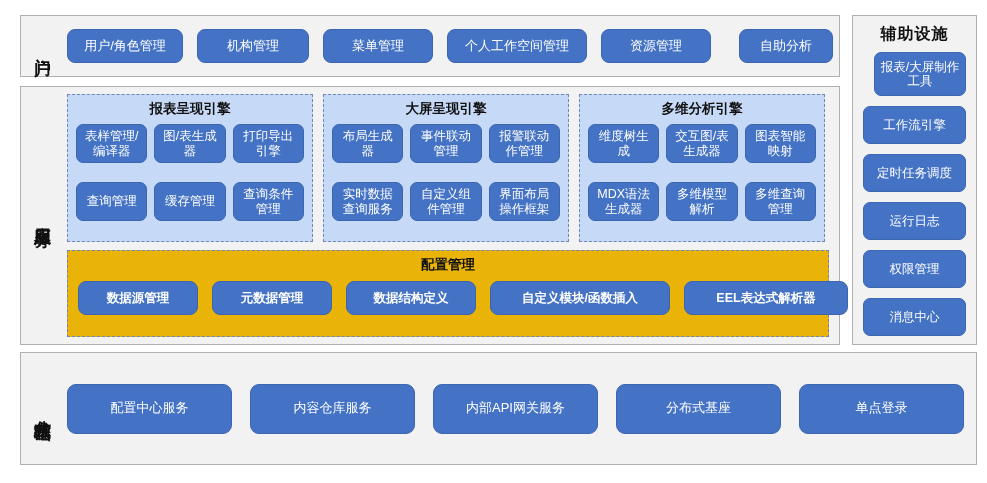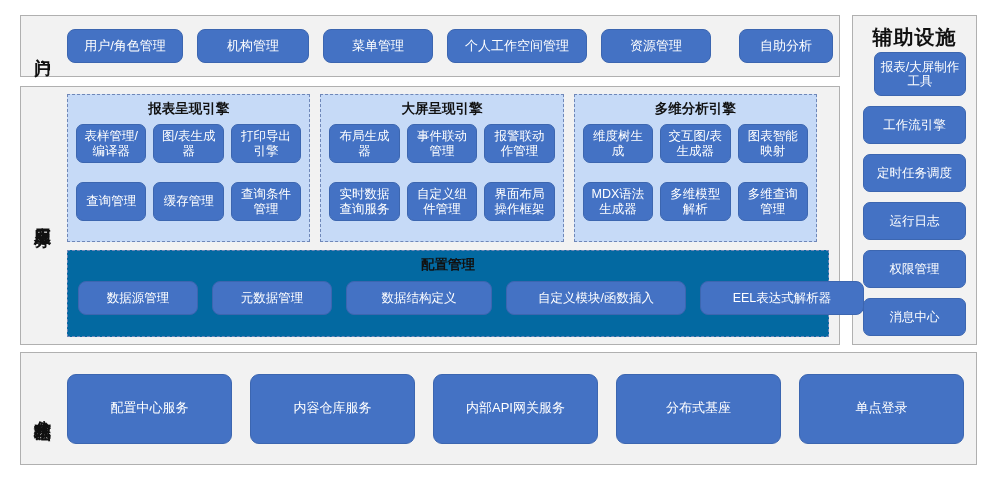--- a/index.html
+++ b/index.html
@@ -42,48 +42,48 @@
     display:flex;align-items:center;justify-content:center;
     text-align:center;
     box-sizing:border-box;
     line-height:1.15;
     padding:2px 4px;
   }
   .btn.portal{height:34px;font-size:13px;border-radius:8px;}
   .btn.aux{height:38px;font-size:12.5px;border-radius:7px;}
   .btn.aux.tall{height:44px;margin-left:11px;}
   .btn.sub{height:39px;font-size:12.5px;border-radius:7px;}
-  .btn.cfg{height:34px;font-size:12.5px;border-radius:8px;}
-  .btn.base{height:70px;font-size:13px;border-radius:9px;}
+  .btn.cfg{height:34px;font-size:12.5px;border-radius:8px;font-weight:bold;}
+  .btn.base{height:50px;font-size:13px;border-radius:9px;}
 
   
   #portal-panel{left:20px;top:15px;width:820px;height:62px;}
   .portal-row{
     position:absolute;left:46px;right:10px;top:0;bottom:0;
     display:flex;align-items:center;gap:14px;
   }
   .portal-row .btn{flex:0 0 auto;}
 
   
   #aux-panel{left:852px;top:15px;width:125px;height:330px;}
   #aux-panel .aux-title{
-    text-align:center;font-size:20px;font-weight:bold;color:#111;
+    text-align:center;font-size:16px;font-weight:bold;color:#111;
     margin-top:8px;letter-spacing:1px;
   }
   .aux-list{
     position:absolute;left:10px;right:10px;top:36px;bottom:8px;
     display:flex;flex-direction:column;justify-content:space-between;
   }
 
   
   #app-panel{left:20px;top:86px;width:820px;height:259px;}
   .app-inner{position:absolute;left:46px;right:10px;top:7px;bottom:7px;}
 
   .engines-row{
-    position:absolute;left:0;right:12px;top:0;height:148px;
+    position:absolute;left:0;right:4px;top:0;height:148px;
     display:flex;gap:10px;
   }
   .engine{
     flex:1 1 0;
     background:#c6daf7;
     border:1px dashed #6f87b8;
     box-sizing:border-box;
     padding:5px 8px 8px 8px;
     display:flex;flex-direction:column;
   }
@@ -94,21 +94,21 @@
   .engine-grid{
     flex:1 1 auto;
     display:grid;
     grid-template-columns:repeat(3,1fr);
     grid-auto-rows:1fr;
     gap:7px;
   }
 
   .cfg-block{
     position:absolute;left:0;right:0;top:156px;bottom:0;
-    background:#0369a1;
+    background:#eab308;
     border:1px dashed #6f87b8;
     box-sizing:border-box;
     padding:5px 10px 10px 10px;
   }
   .cfg-title{
     text-align:center;font-size:13.5px;font-weight:bold;color:#111;
     margin-bottom:7px;
   }
   .cfg-row{display:flex;gap:14px;align-items:center;}
   .cfg-row .btn{flex:0 0 auto;}
@@ -186,21 +186,21 @@
               <div class="btn sub">多维模型解析</div>
               <div class="btn sub">多维查询管理</div>
             </div>
           </div>
         </div>
       <div class="cfg-block">
         <div class="cfg-title">配置管理</div>
         <div class="cfg-row">
             <div class="btn cfg" style="width: 120px;">数据源管理</div>
             <div class="btn cfg" style="width: 120px;">元数据管理</div>
-            <div class="btn cfg" style="width: 146px;">数据结构定义</div>
+            <div class="btn cfg" style="width: 130px;">数据结构定义</div>
             <div class="btn cfg" style="width: 180px;">自定义模块/函数插入</div>
             <div class="btn cfg" style="width: 164px;">EEL表达式解析器</div>
           </div>
       </div>
     </div>
   </div>
 
   <div class="panel" id="base-panel">
     <div class="vlabel">分布式基础</div>
     <div class="base-row">

